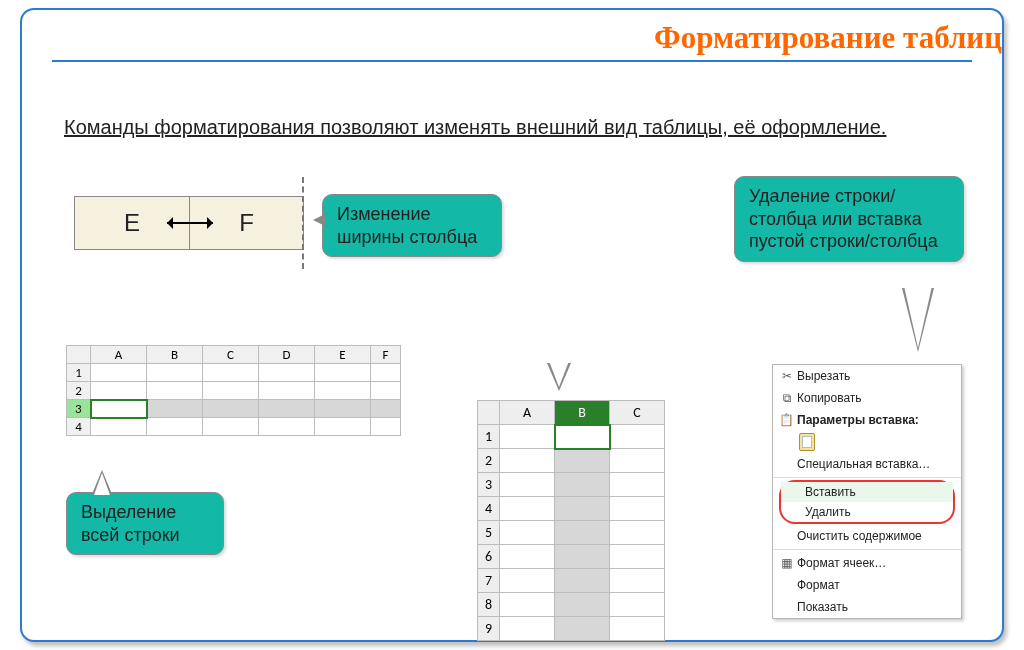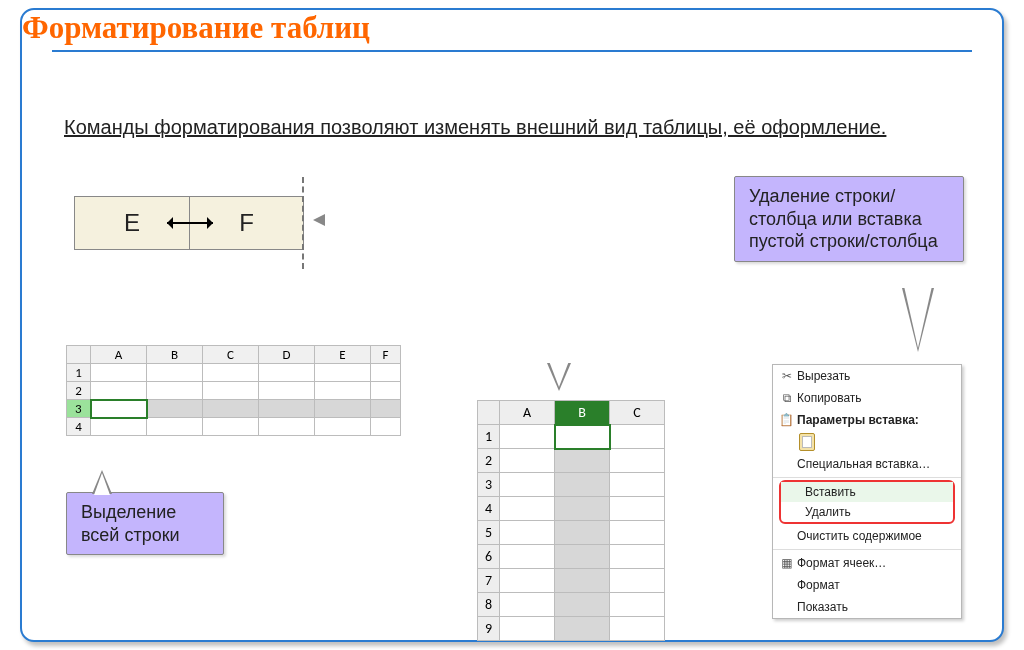--- a/index.html
+++ b/index.html
@@ -14,46 +14,47 @@
   .slide {
     position: absolute;
     left: 20px; top: 8px;
     width: 984px; height: 634px;
     border: 2px solid #2a7bd1;
     border-radius: 14px;
     box-shadow: 3px 4px 4px rgba(0,0,0,.25);
     background: #fff;
   }
   .title {
-    text-align: left;
+    text-align: right;
     font-family: "Comic Sans MS", cursive;
     color: #ff6600;
     font-weight: bold;
     font-size: 31px;
+    margin-top: 10px;
   }
   .title-rule {
     margin: 4px 30px 0 30px;
     border: none;
     border-top: 2px solid #2a7bd1;
   }
   .intro {
     position: absolute;
     left: 42px; top: 104px; right: 42px;
     font-size: 20px;
     color: #222;
     line-height: 1.35;
     text-decoration: underline;
   }
 
   
   .callout {
     position: absolute;
-    background: #c4b5fd;
+    background: #14b8a6;
     border: 1px solid #888;
-    border-radius: 2px;
+    border-radius: 10px;
     padding: 8px 14px;
     font-size: 18px;
     color: #222;
     line-height: 1.25;
     box-shadow: 2px 2px 3px rgba(0,0,0,.15);
   }
   .tail {
     position: absolute;
     width: 0; height: 0;
     border-style: solid;
@@ -157,21 +158,21 @@
     display:inline-block; width:16px; height:18px;
     background:#f4e2a7; border:1px solid #b48f2a; border-radius:2px;
     position:relative; margin-left:22px;
   }
   .ctxmenu .paste-ic::before{
     content:""; position:absolute; left:2px; top:2px; right:2px; bottom:2px;
     background:#fff; border:1px solid #bbb;
   }
   .ctxmenu .hl {
     margin: 1px 6px;
-    border:2px solid #e33; border-radius:6px;
+    border:2px solid #e33; border-radius:16px;
   }
   .ctxmenu .hl .row { height:20px; }
   .ctxmenu .hl .row:hover, .ctxmenu .hl .row.hover { background:#eaf7ea; }
 
 </style>
 </head>
 <body>
 
 <div class="slide">
 
@@ -179,20 +180,21 @@
   <hr class="title-rule">
 
   <div class="intro">Команды форматирования позволяют изменять внешний вид таблицы, её оформление.</div>
 
   <div class="illus1">
     <div class="colE">E</div>
     <div class="colF">F</div>
     <div class="arrow"></div>
     <div class="dashR"></div>
   </div>
+  <div class="callout" style="left:300px; top:184px; width:180px;">Изменение ширины столбца</div>
   <div class="tail" style="left:291px; top:204px; border-width:6px 12px 6px 0; border-color:transparent #888 transparent transparent;"></div>
 
   <table class="grid1">
     <tbody>
         <tr>
       <th class="rowhead"></th>
       <th class="colhead">A</th>
       <th class="colhead">B</th>
       <th class="colhead">C</th>
       <th class="colhead">D</th>

